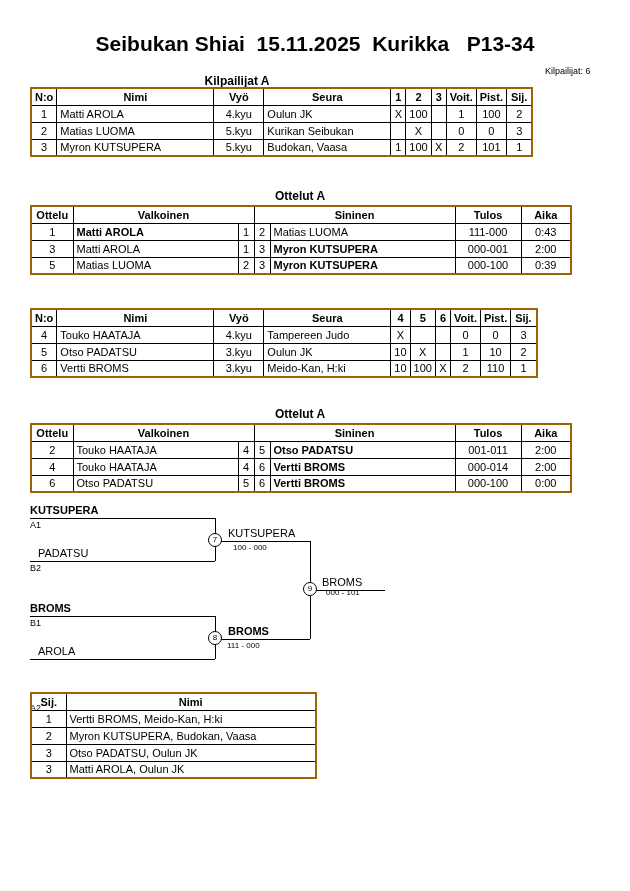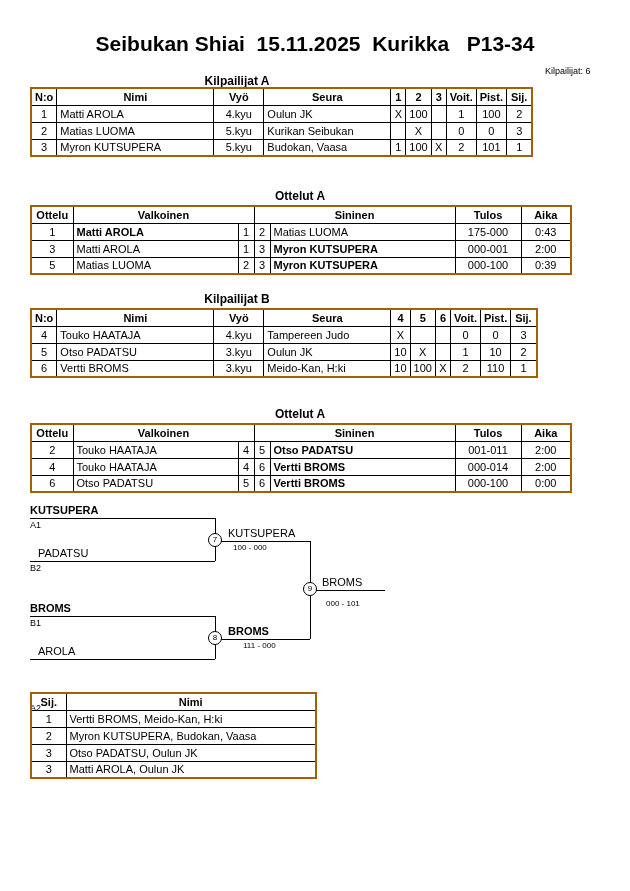--- a/index.html
+++ b/index.html
@@ -163,21 +163,21 @@
       <th colspan="2">Sininen</th>
       <th>Tulos</th>
       <th>Aika</th>
     </tr>
     <tr>
       <td class="c">1</td>
       <td class="l nm b">Matti AROLA</td>
       <td class="c">1</td>
       <td class="c">2</td>
       <td class="l nm">Matias LUOMA</td>
-      <td class="c">175-000</td>
+      <td class="c">111-000</td>
       <td class="c">0:43</td>
     </tr>
     <tr>
       <td class="c">3</td>
       <td class="l nm">Matti AROLA</td>
       <td class="c">1</td>
       <td class="c">3</td>
       <td class="l nm b">Myron KUTSUPERA</td>
       <td class="c">000-001</td>
       <td class="c">2:00</td>
@@ -187,21 +187,20 @@
       <td class="l nm">Matias LUOMA</td>
       <td class="c">2</td>
       <td class="c">3</td>
       <td class="l nm b">Myron KUTSUPERA</td>
       <td class="c">000-100</td>
       <td class="c">0:39</td>
     </tr>
   </tbody>
     </table>
 
-  <div class="sec" style="top:292px; left:30px; width:414px;">Kilpailijat B</div>
   <table class="tbl" style="top:308px;">
     <colgroup>
       <col style="width:20px">
         <col style="width:157px">
         <col style="width:50px">
         <col style="width:127px">
       <col style="width:18px">
         <col style="width:24px">
         <col style="width:15px">
       <col style="width:30px">
@@ -320,33 +319,33 @@
     <div class="vline" style="left:185px; top:18px; height:43px;"></div>
     <div class="hline" style="left:186px; top:41px; width:94px;"></div>
     <div class="circle" style="left:178px; top:33px;">7</div>
     <div class="bw" style="left:198px; top:27px;">KUTSUPERA</div>
     <div class="bscore" style="left:203px; top:43px;">100 - 000</div>
 
     <div class="vline" style="left:280px; top:41px; height:98px;"></div>
     <div class="hline" style="left:281px; top:90px; width:74px;"></div>
     <div class="circle" style="left:273px; top:82px;">9</div>
     <div class="bw" style="left:292px; top:76px;">BROMS</div>
-    <div class="bscore" style="left:296px; top:99px;">000 - 101</div>
+    <div class="bscore" style="left:296px; top:88px;">000 - 101</div>
 
     <div class="bp b" style="left:0; top:102px;">BROMS</div>
     <div class="hline" style="left:0; top:116px; width:185px;"></div>
     <div class="bseed" style="left:0; top:118px;text-align:right;">B1</div>
     <div class="bp" style="left:8px; top:145px;">AROLA</div>
     <div class="hline" style="left:0; top:159px; width:185px;"></div>
     <div class="bseed" style="left:0; top:161px;margin-top:42px;">A2</div>
     <div class="vline" style="left:185px; top:116px; height:43px;"></div>
     <div class="hline" style="left:186px; top:139px; width:94px;"></div>
     <div class="circle" style="left:178px; top:131px;">8</div>
     <div class="bw b" style="left:198px; top:125px;">BROMS</div>
-    <div class="bscore" style="left:213px; top:141px;">111 - 000</div>
+    <div class="bscore" style="left:197px; top:141px;">111 - 000</div>
   </div>
 
   <table class="tbl" style="top:692px;">
     <colgroup>
       <col style="width:35px">
         <col style="width:250px">
     </colgroup>
     <tbody>
         <tr>
       <th>Sij.</th>

